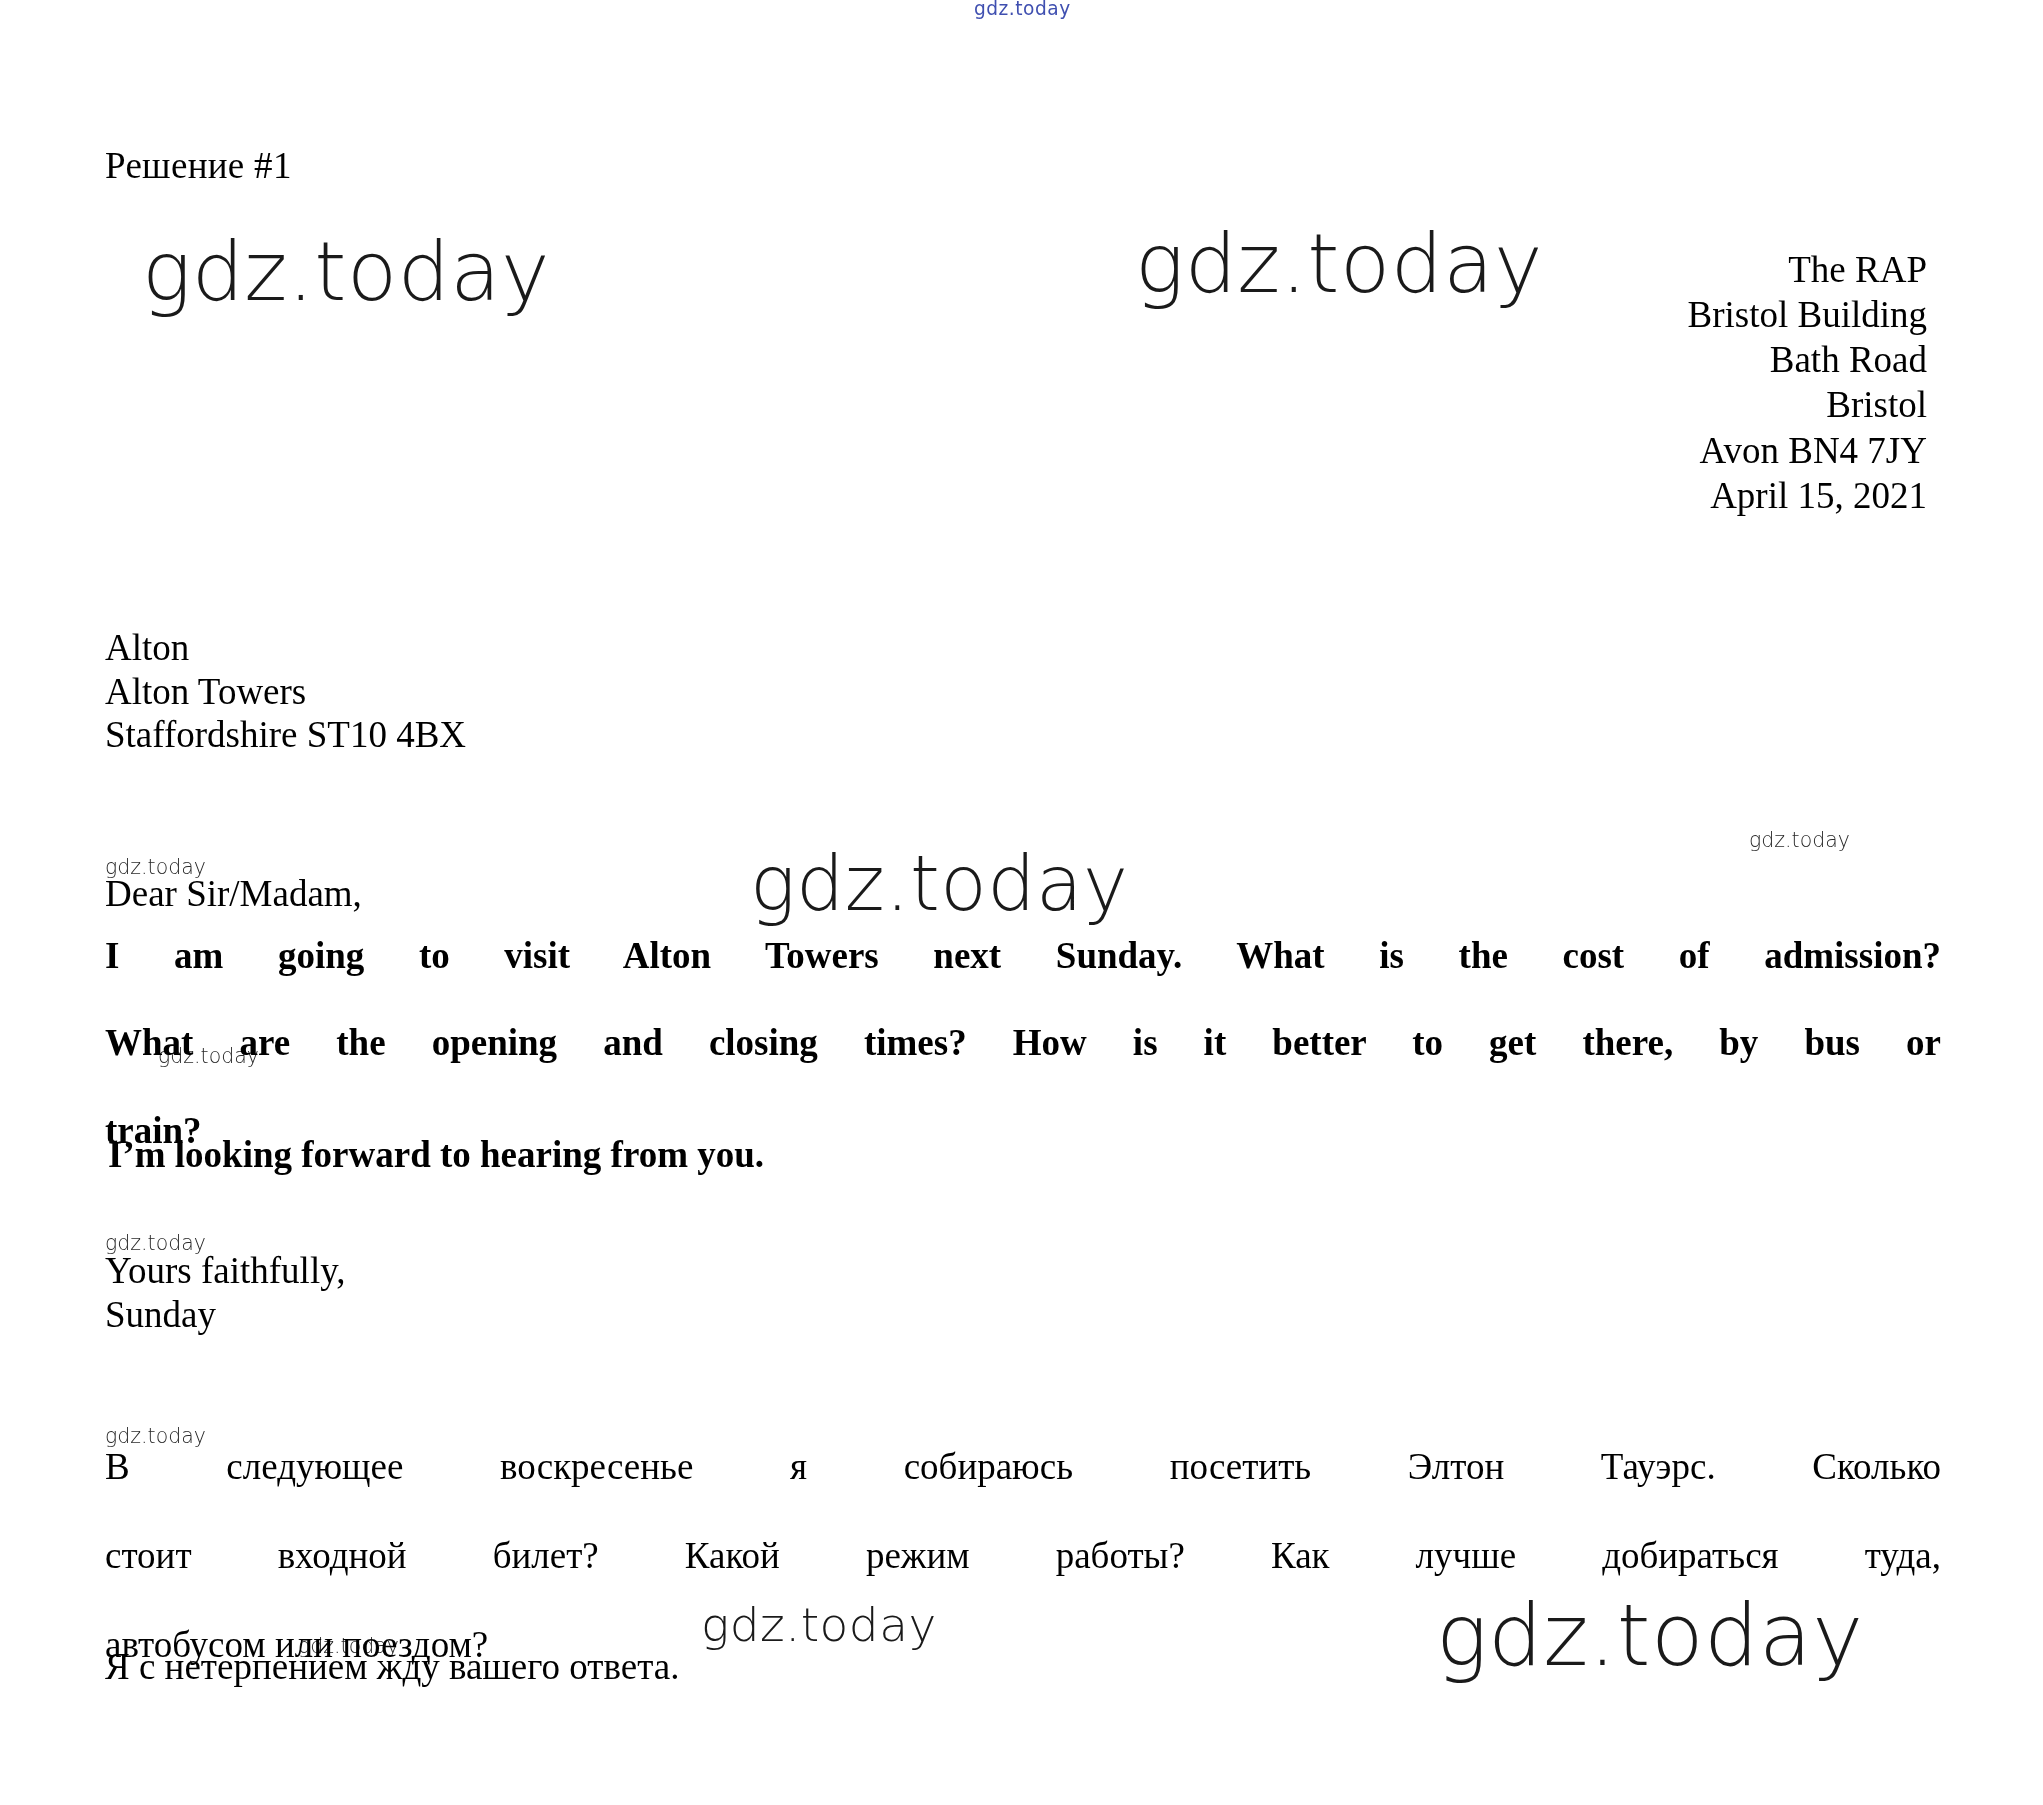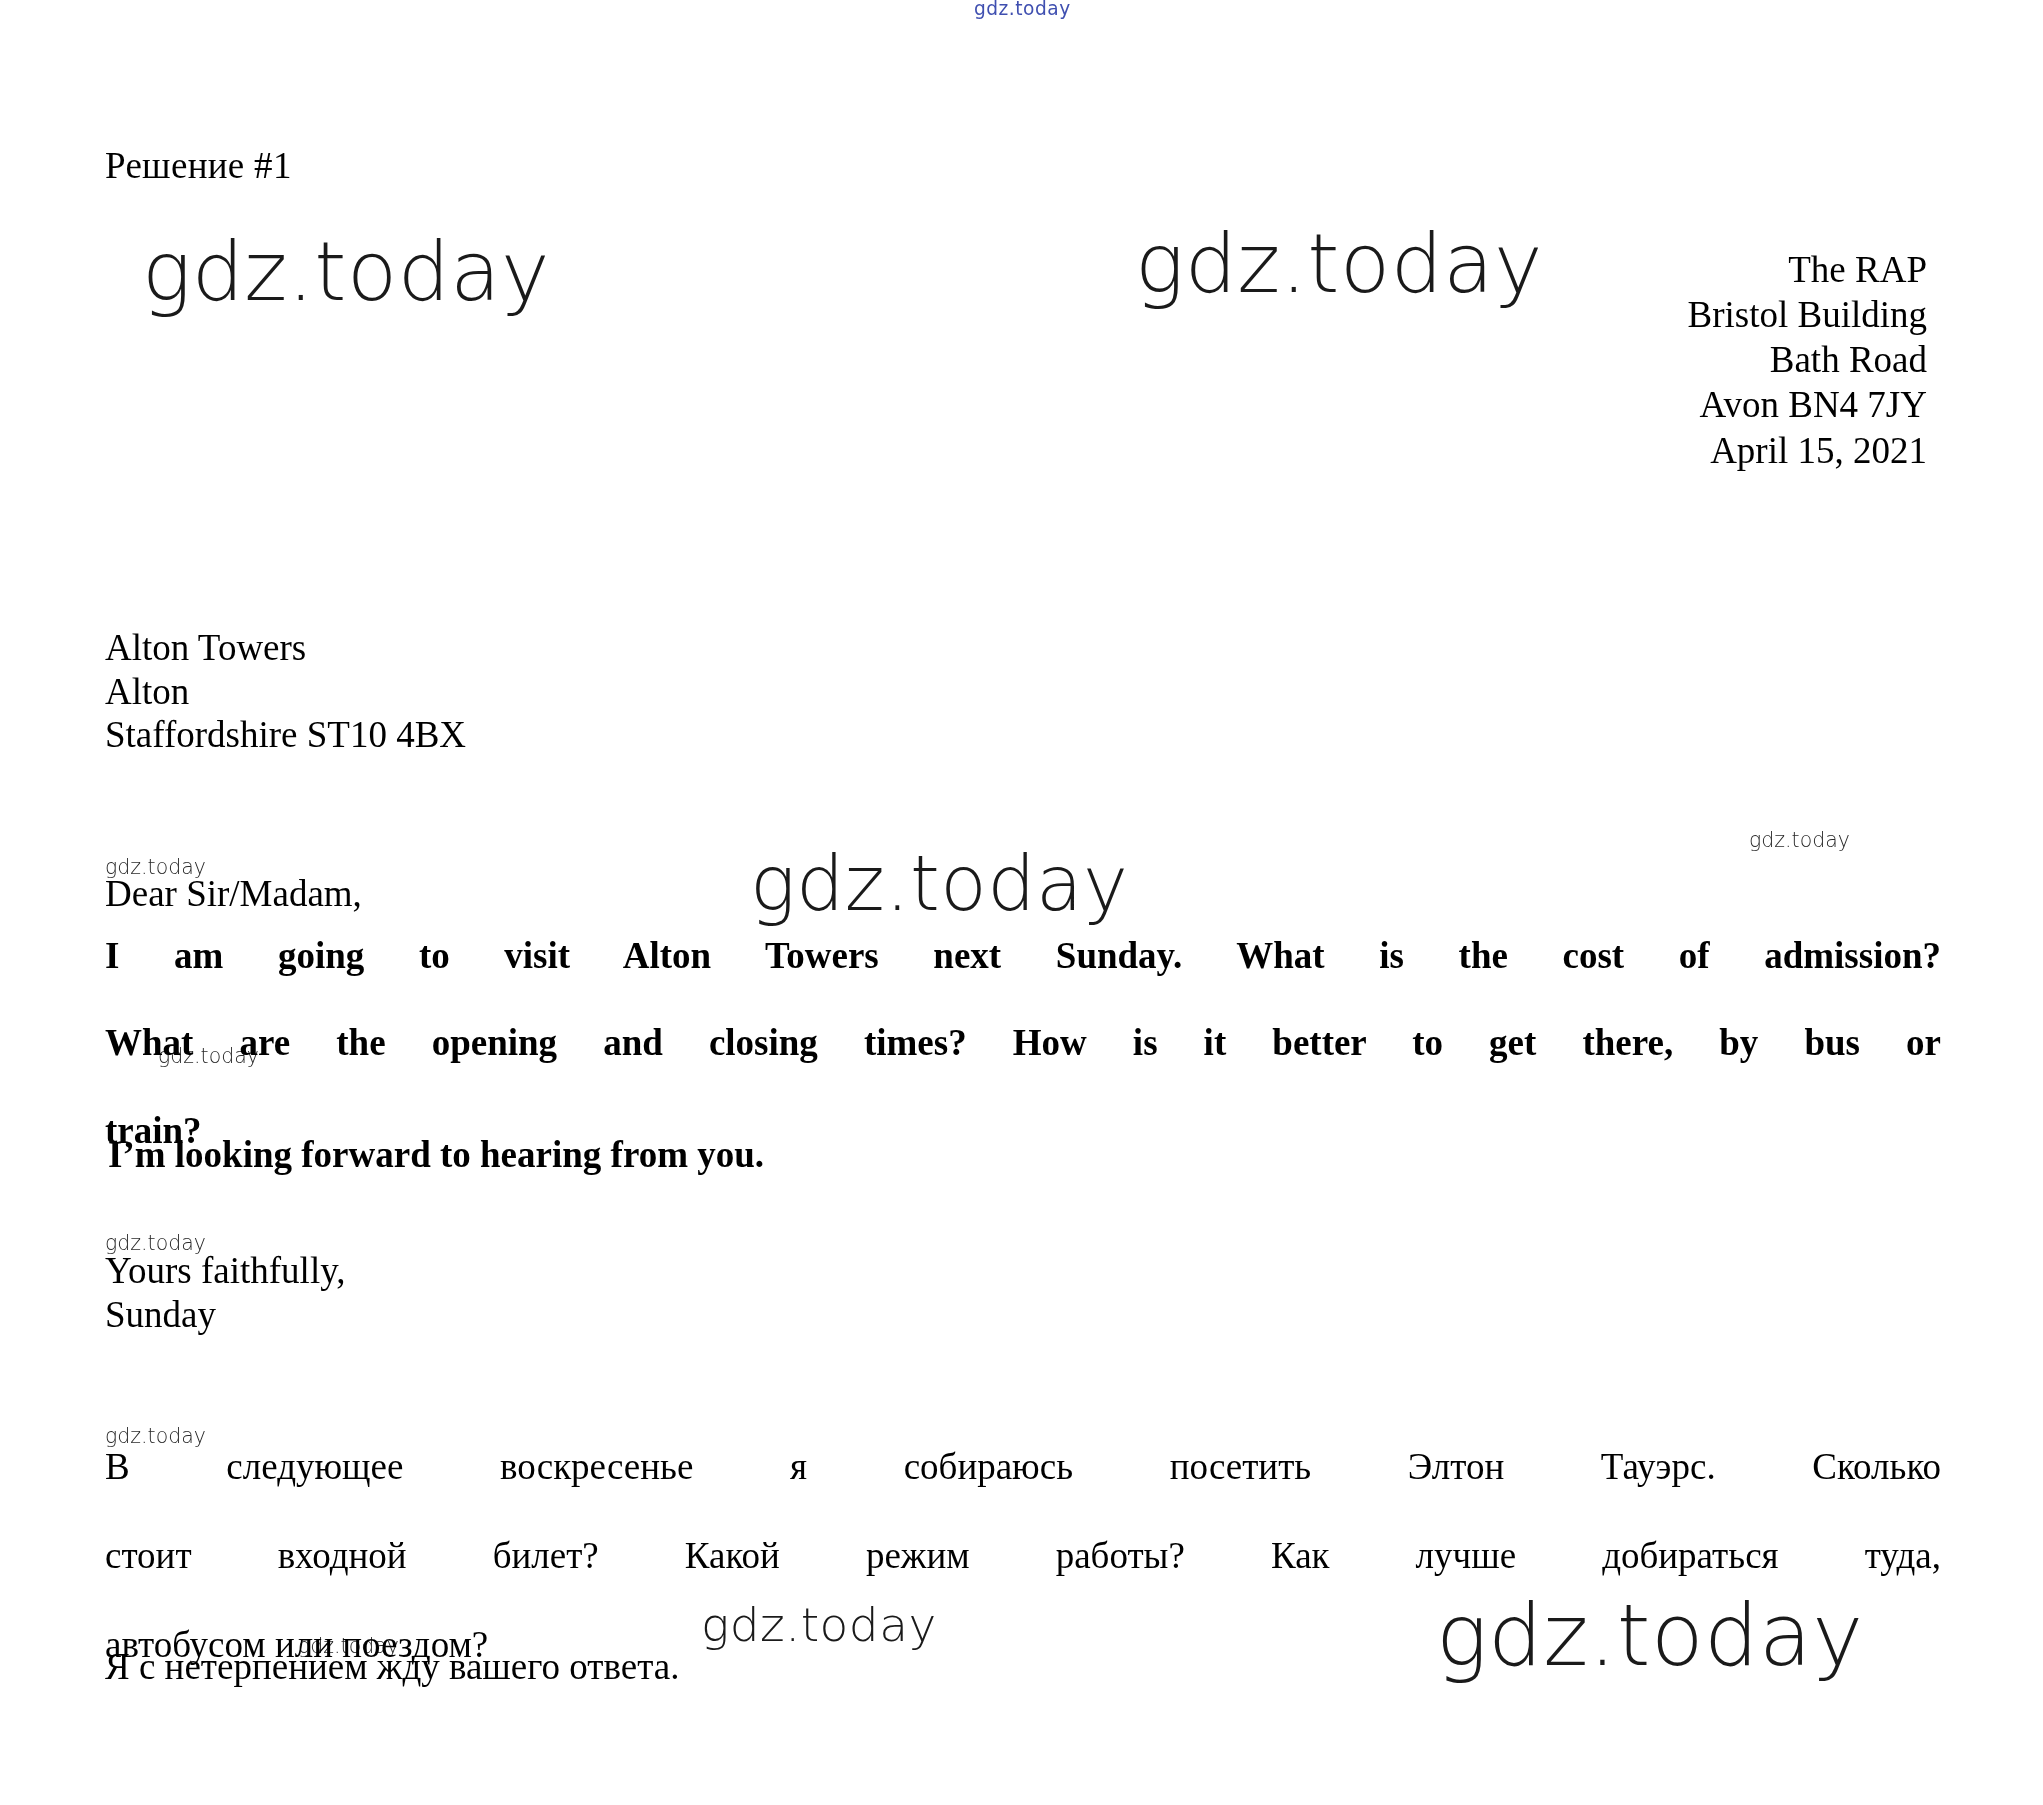--- a/index.html
+++ b/index.html
@@ -113,27 +113,28 @@
 <div class="wm wm-small" style="left:158px; top:1044px;">gdz.today</div>
 <div class="wm wm-small" style="left:105px; top:1231px;">gdz.today</div>
 <div class="wm wm-small" style="left:105px; top:1424px;">gdz.today</div>
 <div class="wm wm-small" style="left:1749px; top:828px;">gdz.today</div>
 <div class="wm wm-small" style="left:298px; top:1634px;">gdz.today</div>
 
 <div class="addr-block" style="right:116px; top:247px; width:839px;">
   <div>The RAP</div>
   <div>Bristol Building</div>
   <div>Bath Road</div>
+  <div>Bristol</div>
   <div>Avon BN4 7JY</div>
   <div>April 15, 2021</div>
 </div>
 
 <div class="recipient" style="left:105px; top:626px;">
+  <div>Alton</div>
   <div>Alton Towers</div>
-  <div>Alton</div>
   <div>Staffordshire ST10 4BX</div>
 </div>
 
 <div class="salutation" style="left:105px; top:872px;">Dear Sir/Madam,</div>
 
 <div class="body-para" style="left:105px; top:934px; width:1836px;">
   <span class="justify-line">I am going to visit Alton Towers next Sunday. What is the cost of admission?</span>
   <span class="justify-line">What are the opening and closing times? How is it better to get there, by bus or</span>
   <span>train?</span>
 </div>

